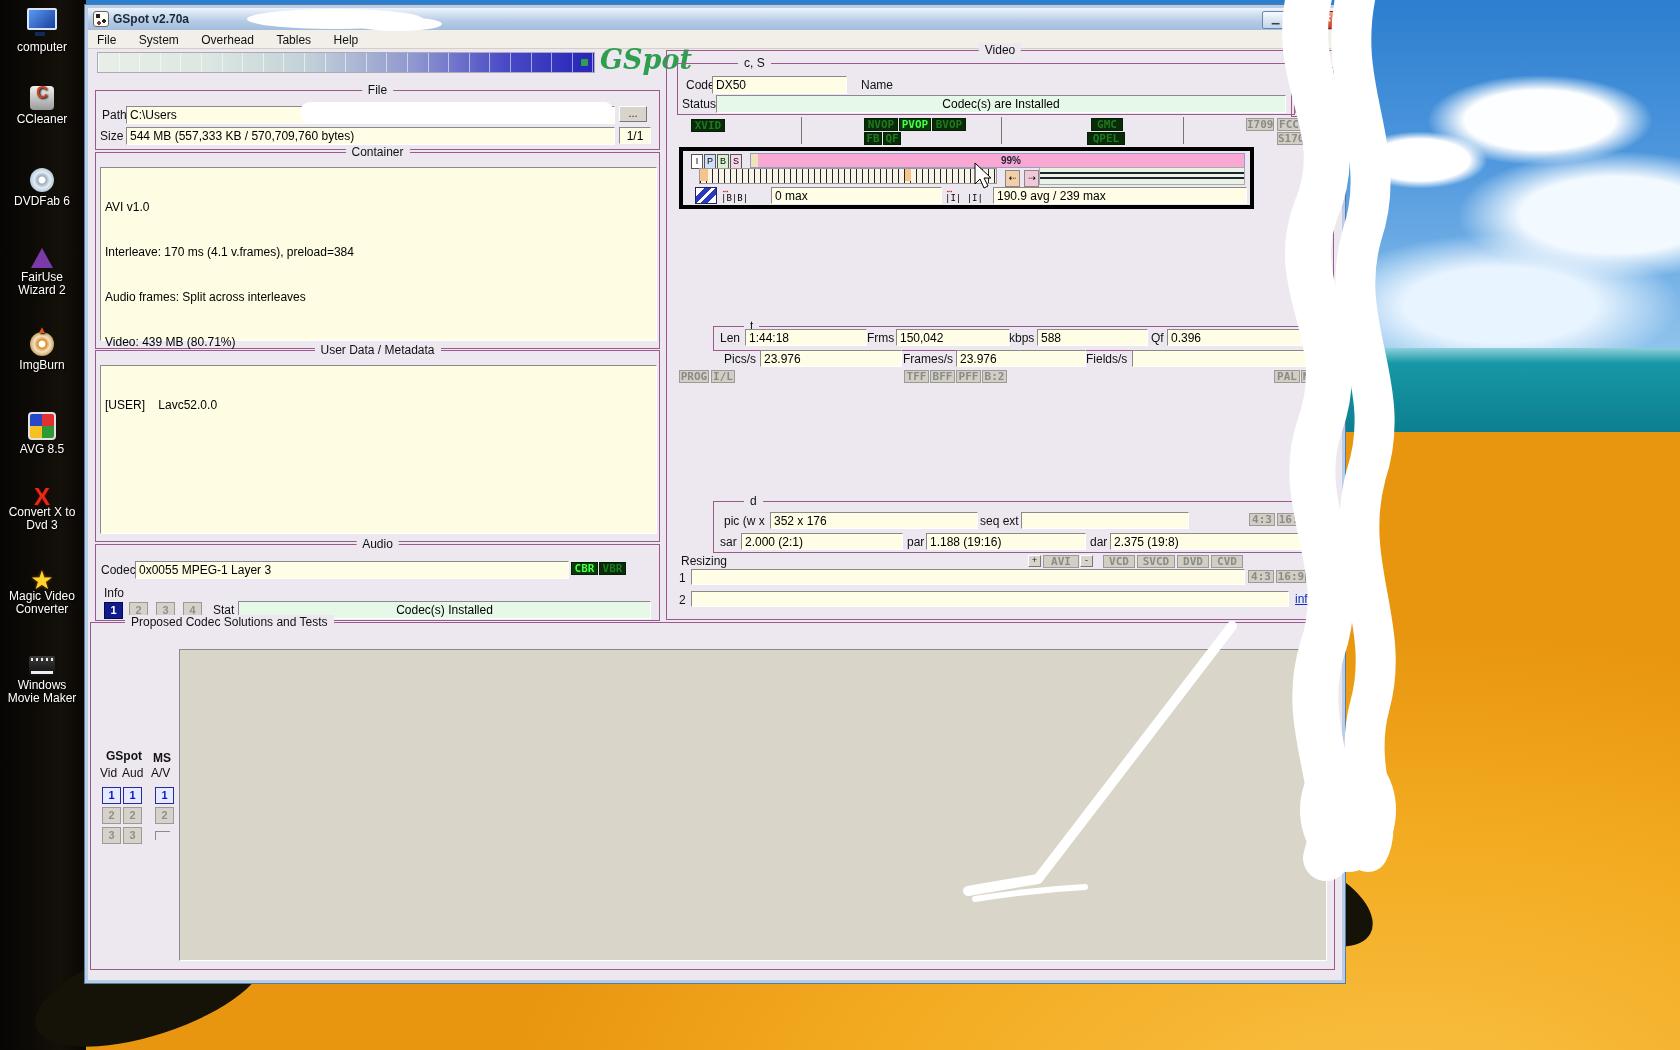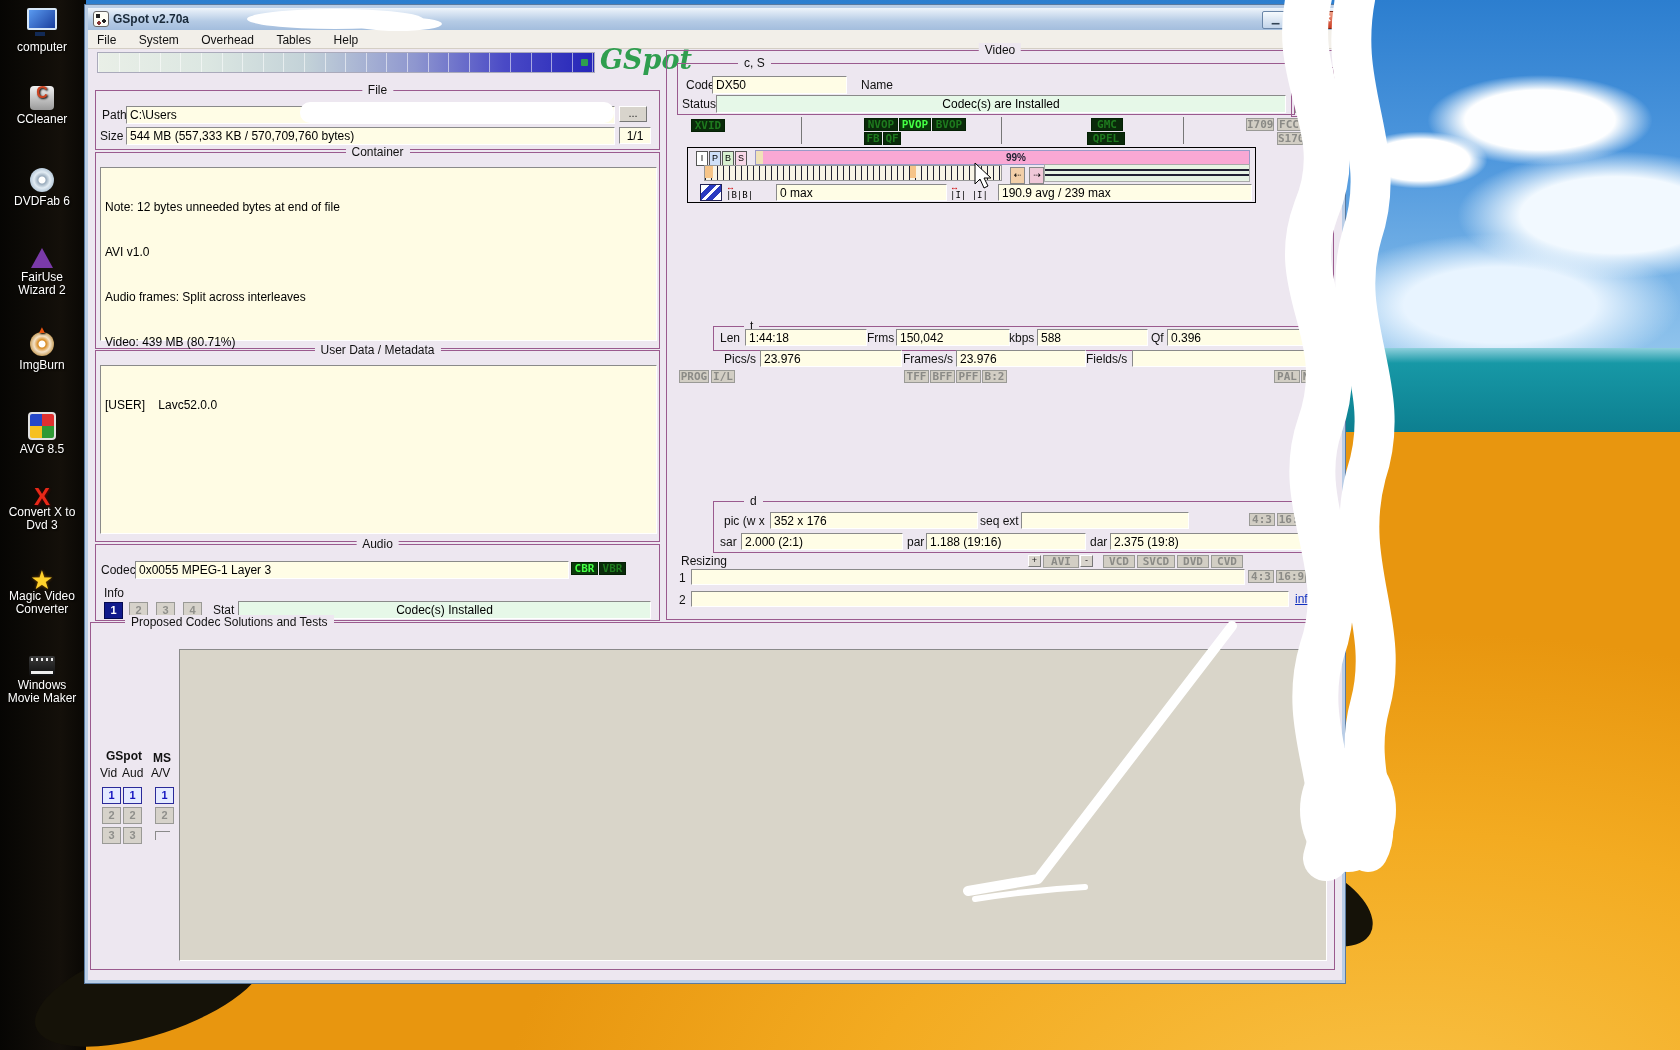--- a/index.html
+++ b/index.html
@@ -196,22 +196,22 @@
       <div class="fld" style="left:30px;top:15px;width:481px;height:15px">C:\Users</div>
       <div class="btn3d" style="left:523px;top:15px;width:26px;height:14px">...</div>
       <span class="lbl" style="left:4px;top:38px">Size</span>
       <div class="fld" style="left:30px;top:36px;width:481px;height:15px">544 MB (557,333 KB / 570,709,760 bytes)</div>
       <div class="fld" style="left:523px;top:36px;width:24px;height:14px;text-align:center">1/1</div>
     </div>
 
     <div class="grp" style="left:7px;top:144px;width:563px;height:195px">
       <span class="gt">Container</span>
       <div class="ybox" style="left:4px;top:14px;width:547px;height:168px">
-        <div>Note: 12 bytes unneeded bytes at end of file</div>
         <div>AVI v1.0</div>
+        <div>Interleave: 170 ms (4.1 v.frames), preload=384</div>
         <div>Audio frames: Split across interleaves</div>
         <div>Video: 439 MB (80.71%)</div>
         <div>Audio: 95.6 MB (17.57%)</div>
         <div>AVI Overhead: 9.40 MB (1.73%)</div>
       </div>
     </div>
 
     <div class="grp" style="left:7px;top:342px;width:563px;height:190px">
       <span class="gt">User Data / Metadata</span>
       <div class="ybox" style="left:4px;top:14px;width:547px;height:163px">
@@ -261,21 +261,21 @@
       <span class="badge dim" style="left:197px;top:81px;width:16px">FB</span>
       <span class="badge dim" style="left:216px;top:81px;width:16px">QF</span>
       <span class="badge dim" style="left:424px;top:67px;width:30px">GMC</span>
       <span class="badge dim" style="left:420px;top:81px;width:36px">QPEL</span>
       <span class="badge" style="left:579px;top:67px;width:26px">I709</span>
       <span class="badge" style="left:610px;top:67px;width:22px">FCC</span>
       <span class="badge" style="left:636px;top:67px;width:26px">I470</span>
       <span class="badge" style="left:610px;top:81px;width:24px">S170</span>
       <span class="badge" style="left:638px;top:81px;width:24px">S240</span>
 
-      <div style="position:absolute;left:20px;top:96px;width:567px;height:54px;border:1px solid #000000">
+      <div style="position:absolute;left:12px;top:96px;width:567px;height:54px;border:4px solid #000000">
         <div style="position:absolute;left:8px;top:3px">
           <span class="ftype" style="background:#fff">I</span><span class="ftype" style="background:#cfe0f8">P</span><span class="ftype" style="background:#d8f0d0">B</span><span class="ftype" style="background:#f8d8e8">S</span>
         </div>
         <div class="pbar" style="left:67px;top:2px;width:493px;height:13px">
           <div style="position:absolute;left:0;top:0;width:7px;height:13px;background:#f0e2b8"></div>
           <span style="position:absolute;left:250px;top:1px;font-size:10px;font-weight:bold;color:#223">99%</span>
         </div>
         <div class="ruler" style="left:16px;top:17px;width:296px;height:14px"></div>
         <div class="peach" style="left:17px;top:18px;width:8px;height:12px"></div>
         <div class="peach" style="left:222px;top:18px;width:6px;height:12px"></div>

